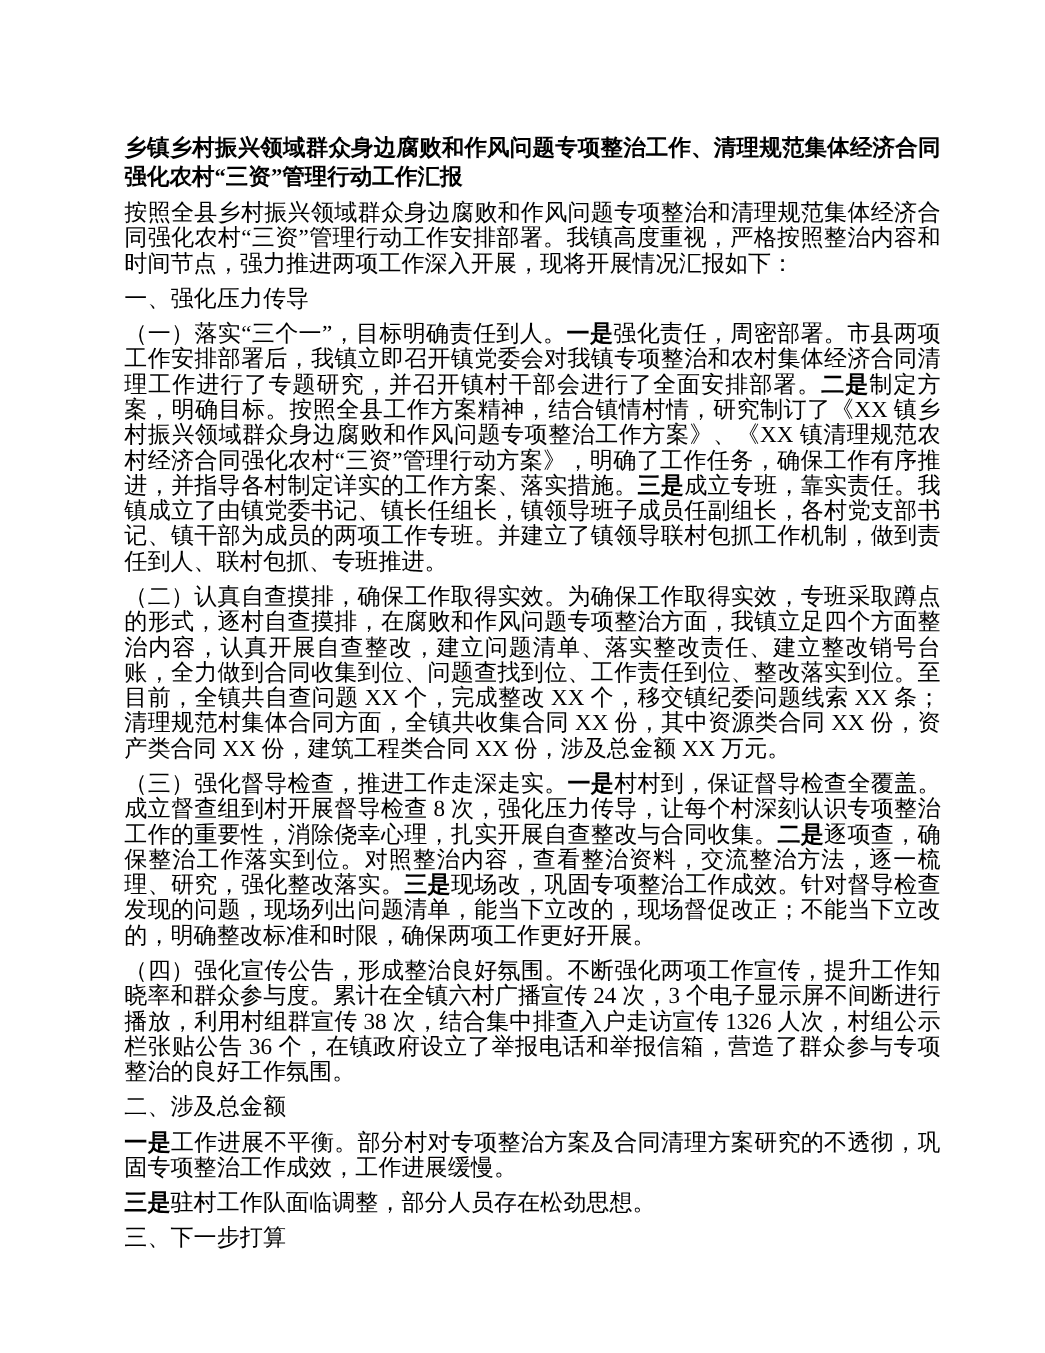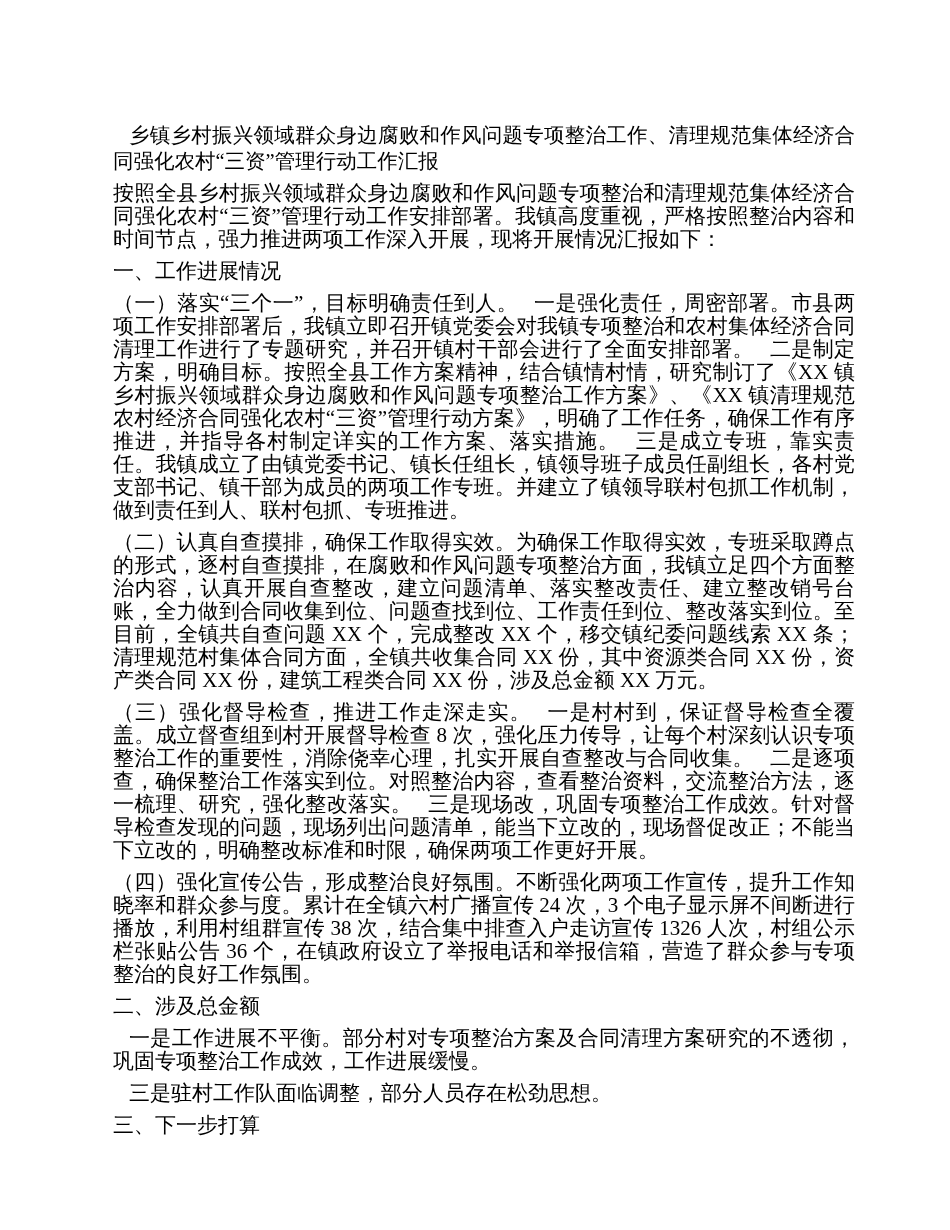--- a/index.html
+++ b/index.html
@@ -33,31 +33,30 @@
     font-weight: bold;
     font-size: 20.5px;
     line-height: 26px;
     margin-bottom: 8px;
   }
   .para.heading {
     margin-top: 0;
     margin-bottom: 9px;
   }
   .para b {
-    font-weight: normal;
-    margin-left: 16px;
+    font-weight: bold;
   }
 </style>
 </head>
 <body>
 
 <div class="page">
     <p class="para title"><b>乡镇乡村振兴领域群众身边腐败和作风问题专项整治工作、清理规范集体经济合同强化农村“三资”管理行动工作汇报</b></p>
     <p class="para body"><span>按照全县乡村振兴领域群众身边腐败和作风问题专项整治和清理规范集体经济合同强化农村“三资”管理行动工作安排部署。我镇高度重视，严格按照整治内容和时间节点，强力推进两项工作深入开展，现将开展情况汇报如下：</span></p>
-    <p class="para heading"><span>一、工作进展情况</span></p>
+    <p class="para heading"><span>一、强化压力传导</span></p>
     <p class="para body"><span>（一）落实“三个一”，目标明确责任到人。</span><b>一是</b><span>强化责任，周密部署。市县两项工作安排部署后，我镇立即召开镇党委会对我镇专项整治和农村集体经济合同清理工作进行了专题研究，并召开镇村干部会进行了全面安排部署。</span><b>二是</b><span>制定方案，明确目标。按照全县工作方案精神，结合镇情村情，研究制订了《XX 镇乡村振兴领域群众身边腐败和作风问题专项整治工作方案》、《XX 镇清理规范农村经济合同强化农村“三资”管理行动方案》，明确了工作任务，确保工作有序推进，并指导各村制定详实的工作方案、落实措施。</span><b>三是</b><span>成立专班，靠实责任。我镇成立了由镇党委书记、镇长任组长，镇领导班子成员任副组长，各村党支部书记、镇干部为成员的两项工作专班。并建立了镇领导联村包抓工作机制，做到责任到人、联村包抓、专班推进。</span></p>
     <p class="para body"><span>（二）认真自查摸排，确保工作取得实效。为确保工作取得实效，专班采取蹲点的形式，逐村自查摸排，在腐败和作风问题专项整治方面，我镇立足四个方面整治内容，认真开展自查整改，建立问题清单、落实整改责任、建立整改销号台账，全力做到合同收集到位、问题查找到位、工作责任到位、整改落实到位。至目前，全镇共自查问题 XX 个，完成整改 XX 个，移交镇纪委问题线索 XX 条；清理规范村集体合同方面，全镇共收集合同 XX 份，其中资源类合同 XX 份，资产类合同 XX 份，建筑工程类合同 XX 份，涉及总金额 XX 万元。</span></p>
     <p class="para body"><span>（三）强化督导检查，推进工作走深走实。</span><b>一是</b><span>村村到，保证督导检查全覆盖。成立督查组到村开展督导检查 8 次，强化压力传导，让每个村深刻认识专项整治工作的重要性，消除侥幸心理，扎实开展自查整改与合同收集。</span><b>二是</b><span>逐项查，确保整治工作落实到位。对照整治内容，查看整治资料，交流整治方法，逐一梳理、研究，强化整改落实。</span><b>三是</b><span>现场改，巩固专项整治工作成效。针对督导检查发现的问题，现场列出问题清单，能当下立改的，现场督促改正；不能当下立改的，明确整改标准和时限，确保两项工作更好开展。</span></p>
     <p class="para body"><span>（四）强化宣传公告，形成整治良好氛围。不断强化两项工作宣传，提升工作知晓率和群众参与度。累计在全镇六村广播宣传 24 次，3 个电子显示屏不间断进行播放，利用村组群宣传 38 次，结合集中排查入户走访宣传 1326 人次，村组公示栏张贴公告 36 个，在镇政府设立了举报电话和举报信箱，营造了群众参与专项整治的良好工作氛围。</span></p>
     <p class="para heading"><span>二、涉及总金额</span></p>
     <p class="para body"><b>一是</b><span>工作进展不平衡。部分村对专项整治方案及合同清理方案研究的不透彻，巩固专项整治工作成效，工作进展缓慢。</span></p>
     <p class="para body"><b>三是</b><span>驻村工作队面临调整，部分人员存在松劲思想。</span></p>
     <p class="para heading"><span>三、下一步打算</span></p>
   </div>
 

